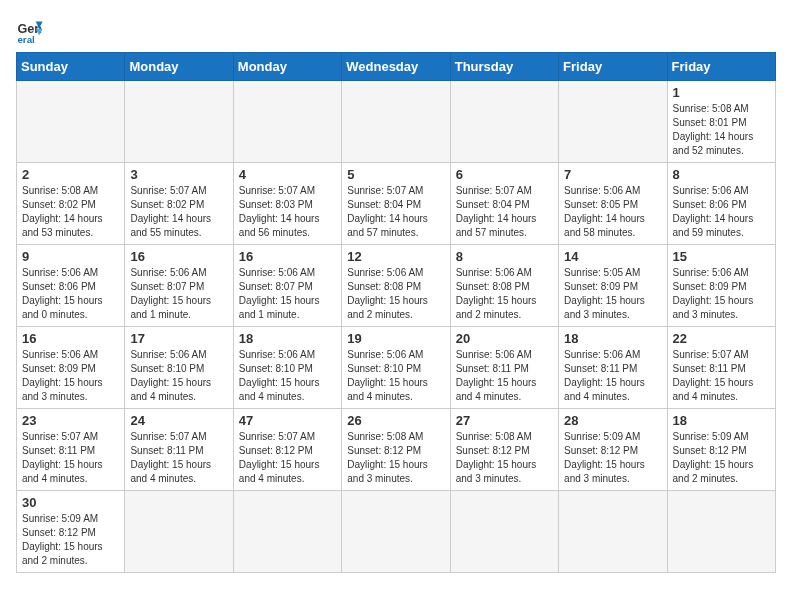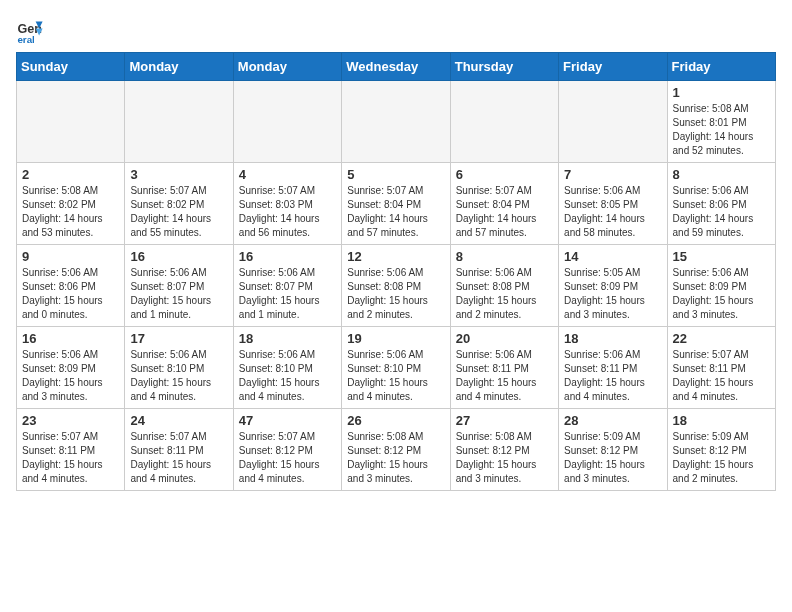--- a/index.html
+++ b/index.html
@@ -327,14 +327,29 @@
 and 3 minutes.</div>
         </td>
         <td>
           <span class="day-number">18</span>
           <div class="day-info">Sunrise: 5:09 AM
 Sunset: 8:12 PM
 Daylight: 15 hours
 and 2 minutes.</div>
         </td>
       </tr>
+      <tr class="last-row">
+        <td>
+          <span class="day-number">30</span>
+          <div class="day-info">Sunrise: 5:09 AM
+Sunset: 8:12 PM
+Daylight: 15 hours
+and 2 minutes.</div>
+        </td>
+        <td class="empty"></td>
+        <td class="empty"></td>
+        <td class="empty"></td>
+        <td class="empty"></td>
+        <td class="empty"></td>
+        <td class="empty"></td>
+      </tr>
     </tbody>
 </table>
 
 </body></html>

